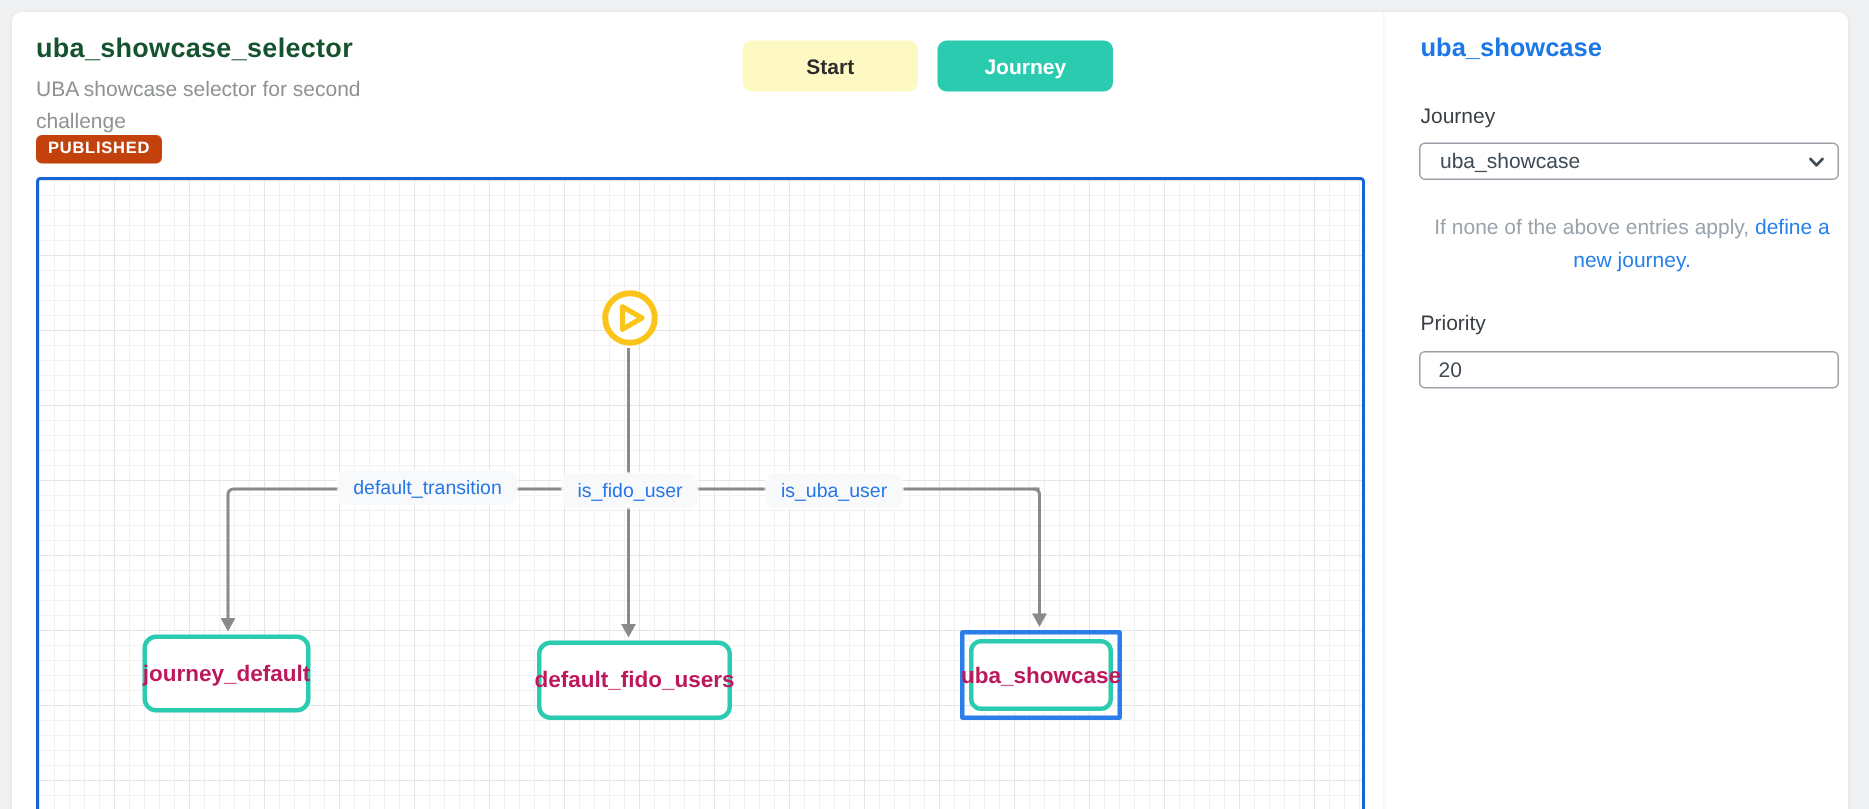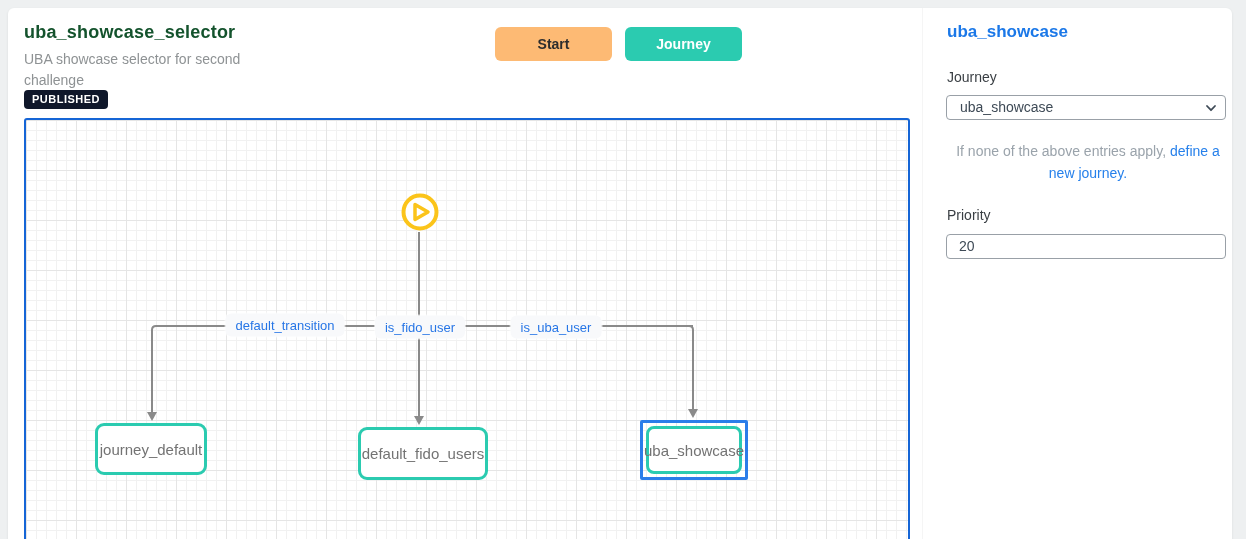--- a/index.html
+++ b/index.html
@@ -8,28 +8,28 @@
 
   .card { position:absolute; left:8px; top:8px; width:1224px; height:560px;
     background:#ffffff; border-radius:6px 6px 0 0;
     box-shadow:0 1px 3px rgba(0,0,0,0.08); }
 
   
   .page-title { position:absolute; left:16px; top:14px; font-size:18px;
     font-weight:700; color:#14532d; letter-spacing:.2px; }
   .page-subtitle { position:absolute; left:16px; top:41px; width:260px;
     font-size:14px; line-height:21px; color:#8e9294; }
-  .badge { position:absolute; left:16px; top:82px; background:#0f172a;
+  .badge { position:absolute; left:16px; top:82px; background:#c2410c;
     color:#fff; font-size:11px; font-weight:700; letter-spacing:.5px;
     padding:3px 8px 4px; border-radius:4px; }
 
   .btn { position:absolute; top:19px; width:117px; height:34px; border:none;
     border-radius:6px; font-family:inherit; font-size:14px; font-weight:700;
     cursor:pointer; }
-  .btn-start { left:487px; background:#fdba74; color:#2d2d2d; }
+  .btn-start { left:487px; background:#fef9c3; color:#2d2d2d; }
   .btn-journey { left:617px; background:#2bcbb0; color:#ffffff; }
 
   
   .canvas { position:absolute; left:16px; top:110px; width:886px; height:460px;
     border:2px solid #1565d6; border-radius:3px; background-color:#fff;
     background-image:
       linear-gradient(to right,  #e5e5e5 1px, transparent 1px),
       linear-gradient(to bottom, #e5e5e5 1px, transparent 1px),
       linear-gradient(to right,  #f1f1f1 1px, transparent 1px),
       linear-gradient(to bottom, #f1f1f1 1px, transparent 1px);
@@ -42,21 +42,21 @@
 
   .edge-label { position:absolute; transform:translate(-50%,-50%);
     background:#f8f9fb; color:#2776e6; font-size:13px; padding:4px 10px;
     border-radius:6px; white-space:nowrap; box-shadow:0 0 0 1px rgba(255,255,255,0.6); }
   .lbl-default { left:259px; top:205px; }
   .lbl-fido    { left:394px; top:207px; }
   .lbl-uba     { left:530px; top:207px; }
 
   .flow-node { position:absolute; background:#fff; border:3px solid #2bcbb0;
     border-radius:9px; display:flex; align-items:center; justify-content:center;
-    font-size:15px; font-weight:400; color:#737373; white-space:nowrap; }
+    font-size:15px; font-weight:700; color:#be185d; white-space:nowrap; }
   .node-journey-default  { left:69px;  top:303px; width:112px; height:52px; }
   .node-default-fido     { left:332px; top:307px; width:130px; height:53px; }
   .selection-box { position:absolute; left:614px; top:300px; width:108px;
     height:60px; border:3px solid #2b7de9; border-radius:2px; }
   .node-uba { position:absolute; left:3px; top:3px; width:96px; height:48px;
     border-width:3px; border-radius:8px; }
 
   
   .side-panel { position:absolute; left:914px; top:0; width:310px; height:560px;
     border-left:1px solid rgba(0,0,0,0.04); }

